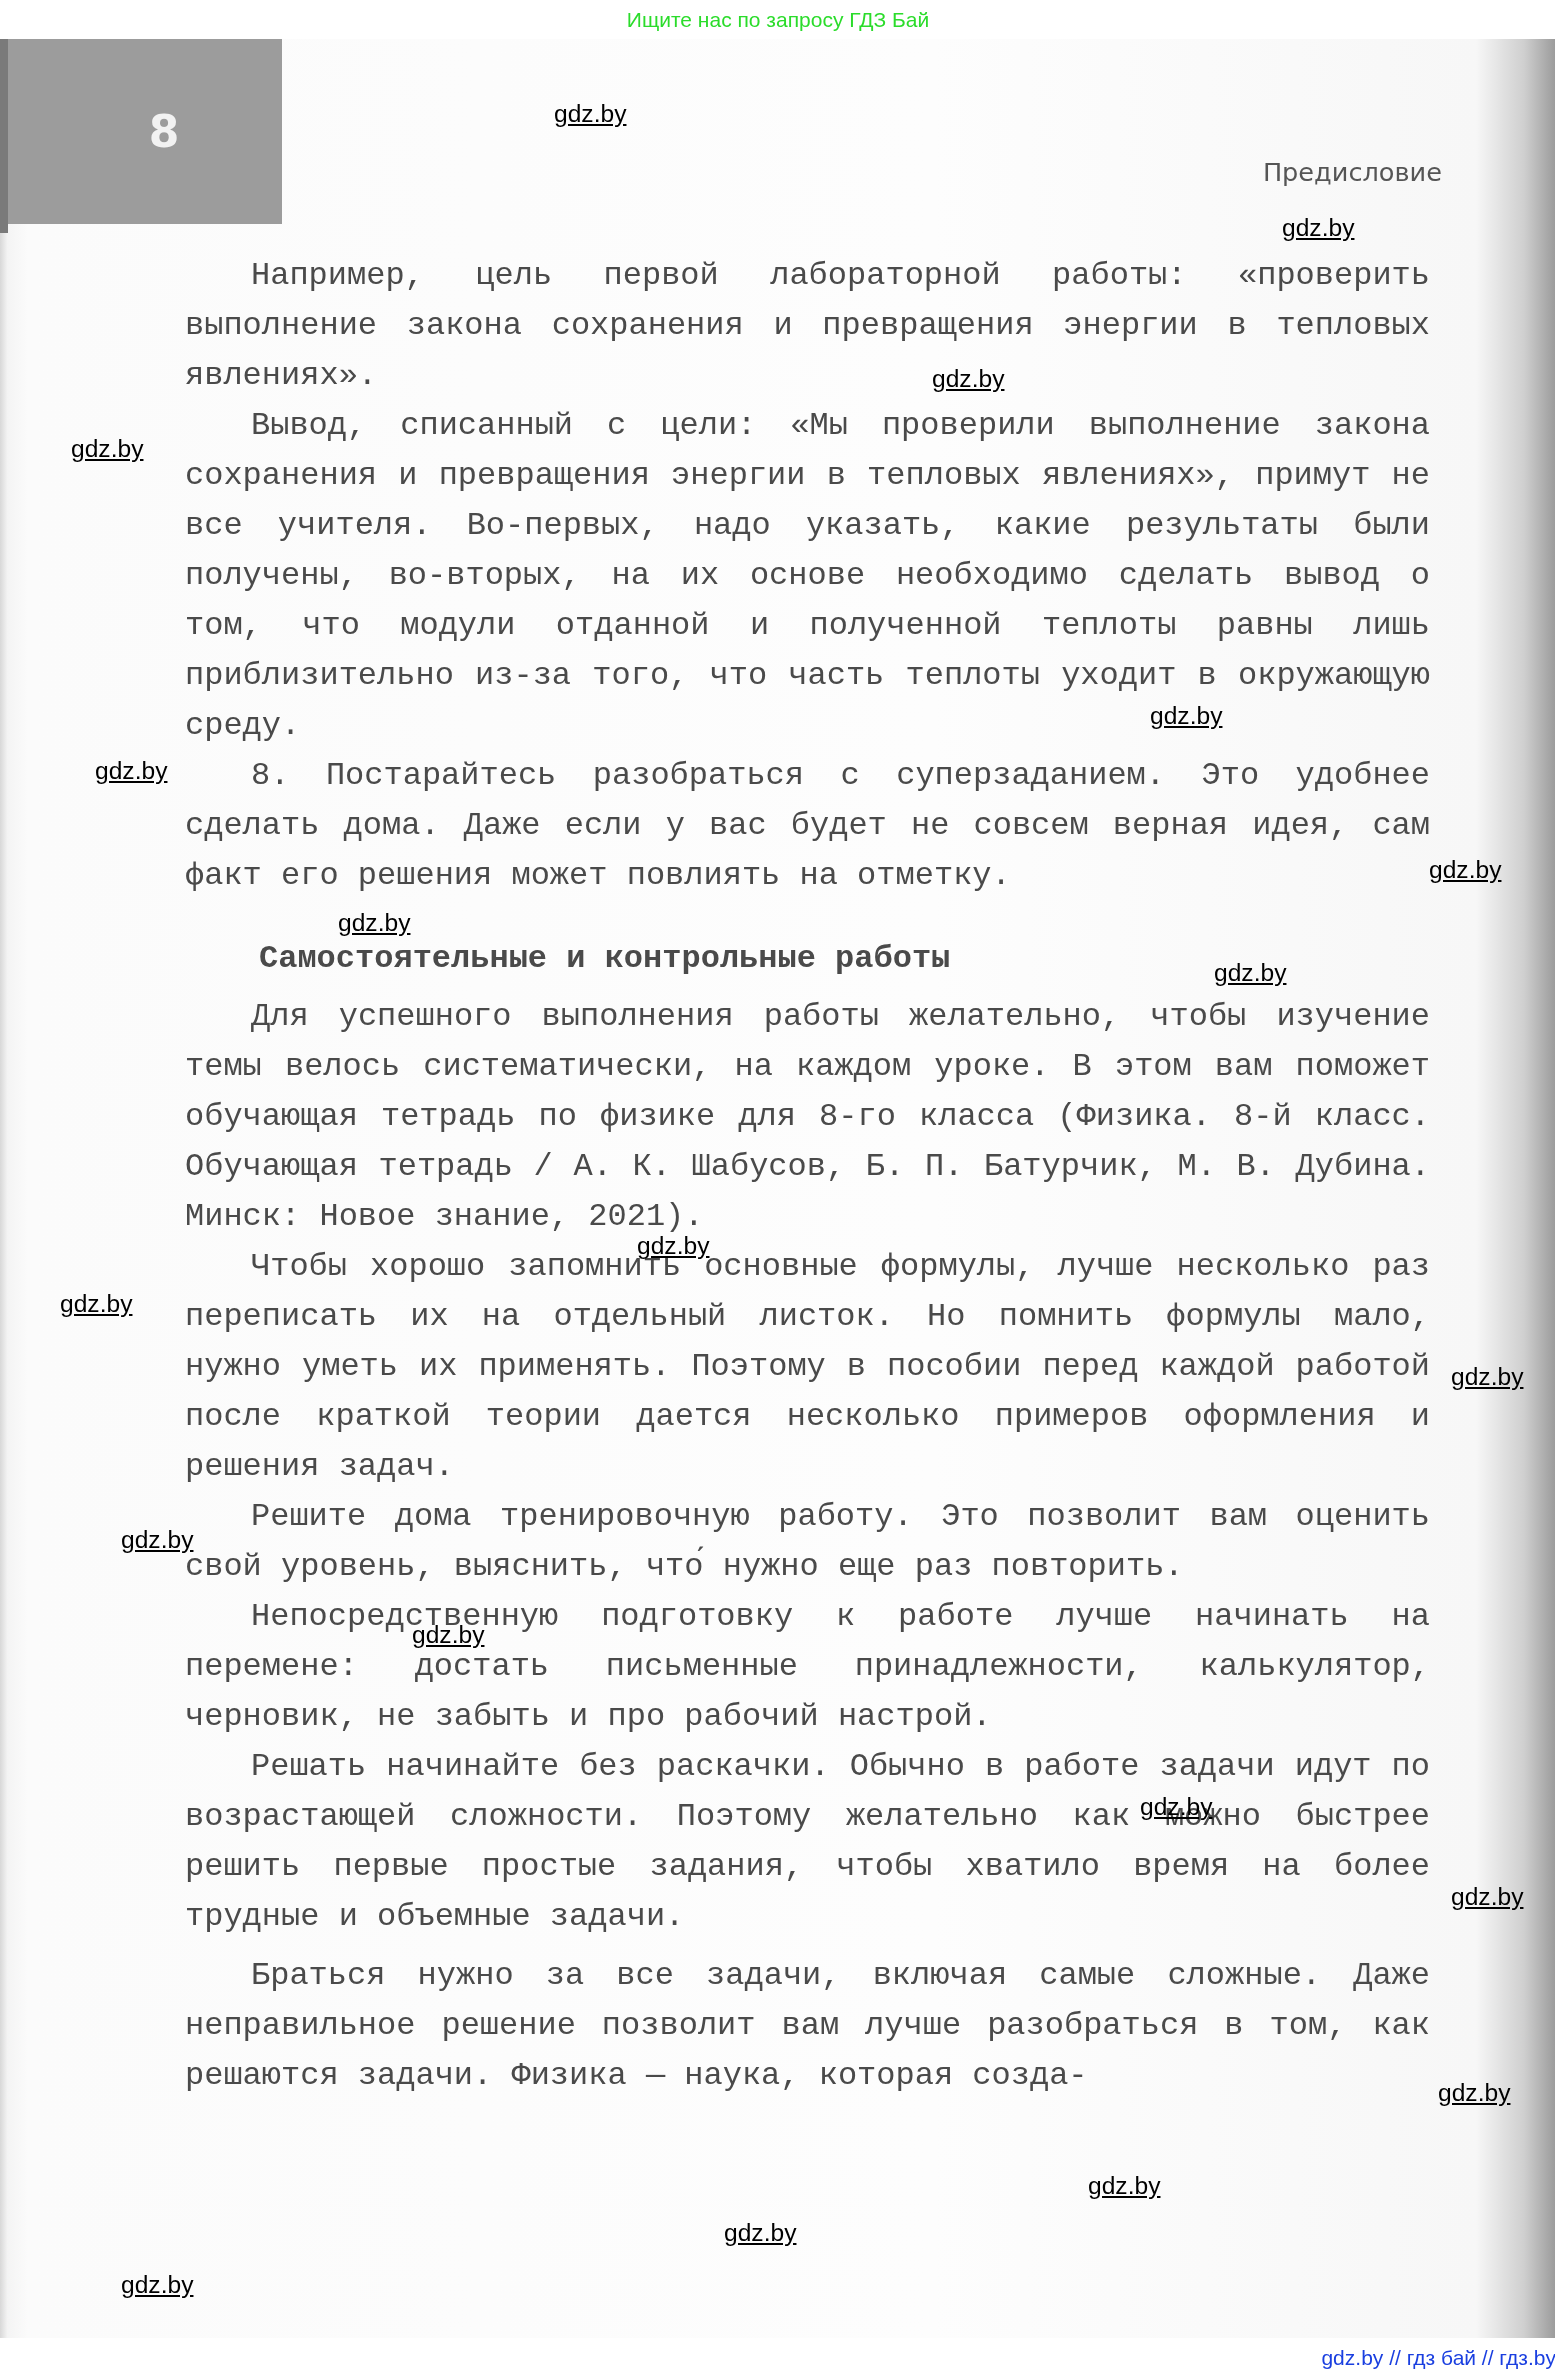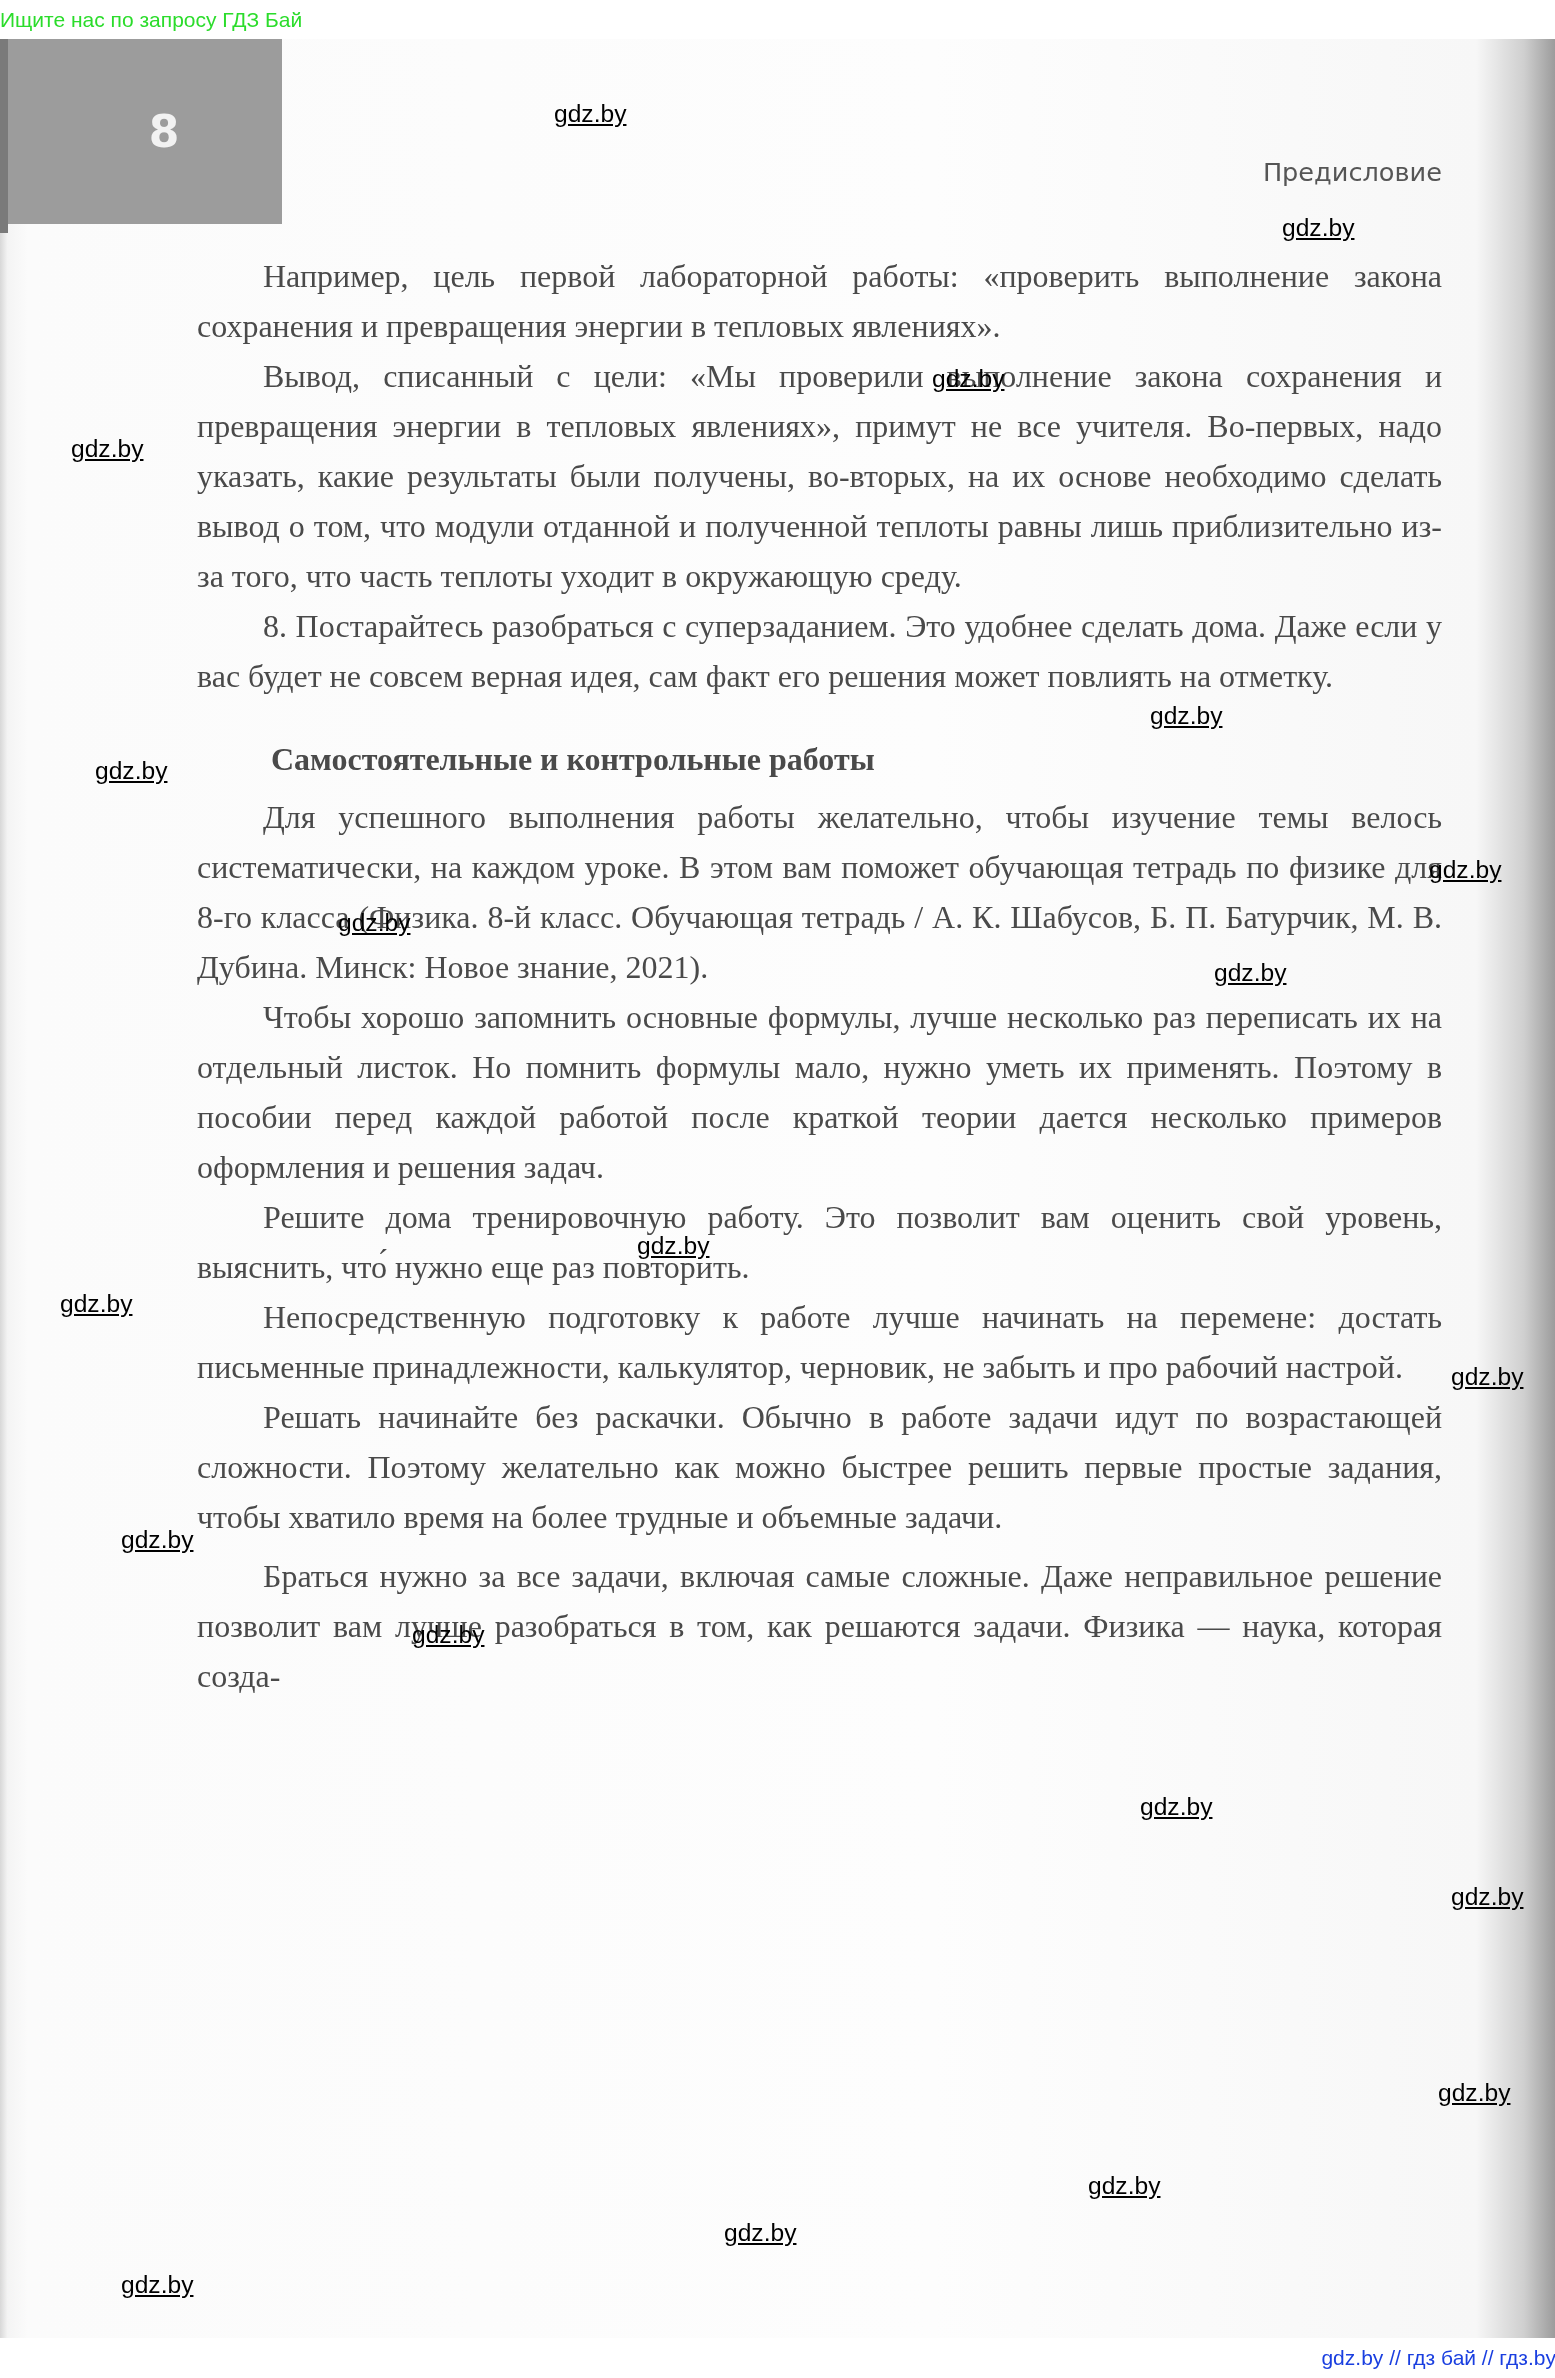--- a/index.html
+++ b/index.html
@@ -1,23 +1,23 @@
 <!DOCTYPE html>
 <html style="font-size:15px"><head>
 <meta charset="utf-8">
 <style>
   html,body{margin:0;padding:0;}
   body{width:1556px;height:2378px;background:#ffffff;position:relative;overflow:hidden;font-family:"DejaVu Serif",serif;}
-  .top-banner{position:absolute;left:0;top:0;width:1556px;height:39px;text-align:left;font-family:"Liberation Sans",sans-serif;font-size:21px;line-height:39px;color:#2bdc2b;}
+  .top-banner{position:absolute;left:0;top:0;width:1556px;height:39px;text-align:center;font-family:"Liberation Sans",sans-serif;font-size:21px;line-height:39px;color:#2bdc2b;}
   .scan{position:absolute;left:0;top:39px;width:1556px;height:2299px;background:linear-gradient(90deg,#d8d8d8 0px,#f4f4f4 7.6px,#fbfbfb 28px,#fdfdfd 60%,#f7f7f7 1476px,#cfcfcf 1524px,#9a9a9a 1556px);}
   .left-edge{position:absolute;left:0;top:39px;width:7.6px;height:194px;background:#7a7a7a;}
   .page-tab{position:absolute;left:7.6px;top:39px;width:274px;height:185px;background:#9c9c9c;}
   .page-num{position:absolute;left:0;top:0;width:95px;height:185px;left:109px;font-family:"DejaVu Sans",sans-serif;font-weight:bold;font-size:44px;color:#f2f2f2;line-height:185px;text-align:center;}
   .running-head{position:absolute;right:114px;top:157px;font-family:"DejaVu Sans",sans-serif;font-size:25.6px;color:#555;}
-  .text{position:absolute;left:197px;width:1245px;top:251px;font-size:32px;line-height:50px;color:#4a4a4a;font-family:Liberation Serif, serif;}
+  .text{position:absolute;left:185px;width:1245px;top:251px;font-size:32px;line-height:50px;color:#4a4a4a;font-family:Liberation Mono, monospace;}
   .text p{margin:0;text-align:justify;text-align-last:left;}
   .text .ind{text-indent:66px;}
   .text h3{margin:8px;font-size:32px;font-weight:bold;line-height:50px;color:#4a4a4a;text-indent:66px;}
   .gap{height:24.6px;}
   .wm{position:absolute;font-family:"Liberation Sans",sans-serif;font-size:24.6px;color:#000;text-decoration:underline;}
   .footer{position:absolute;left:0;top:2337px;width:1556px;height:41px;text-align:right;font-family:"Liberation Sans",sans-serif;font-size:21px;line-height:41px;color:#1a3fe0;}
 </style>
 </head>
 <body>
 

